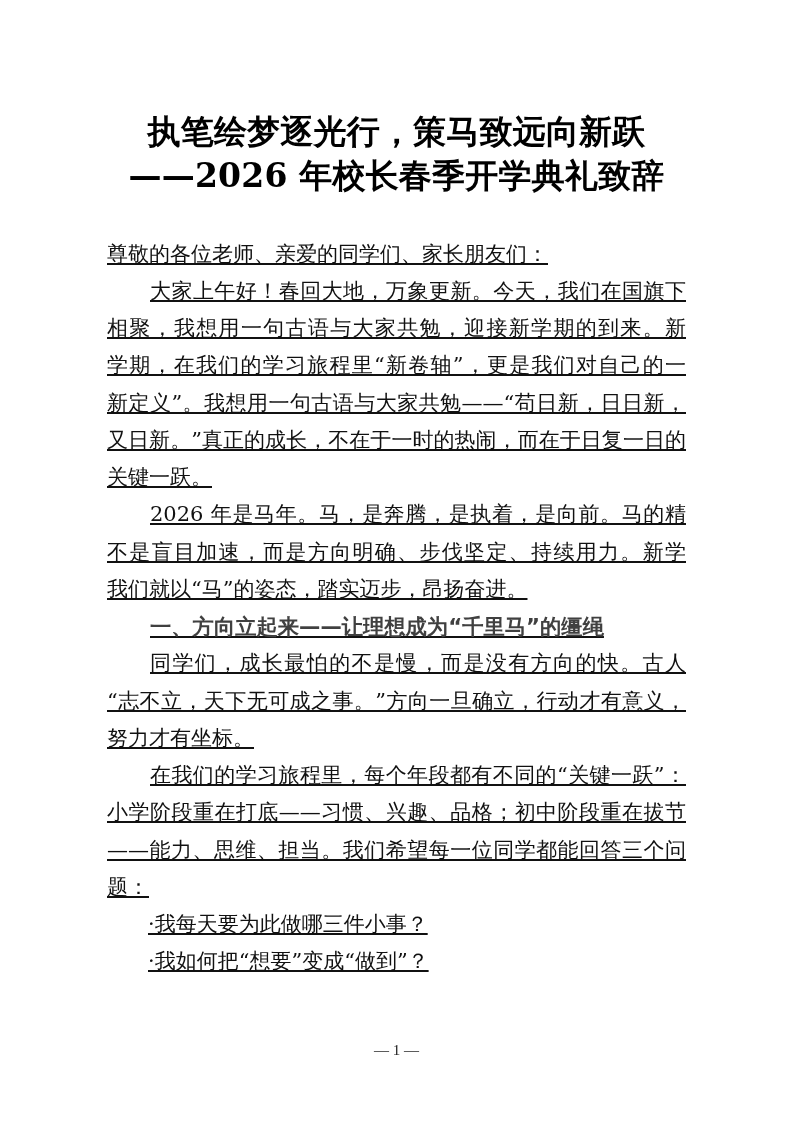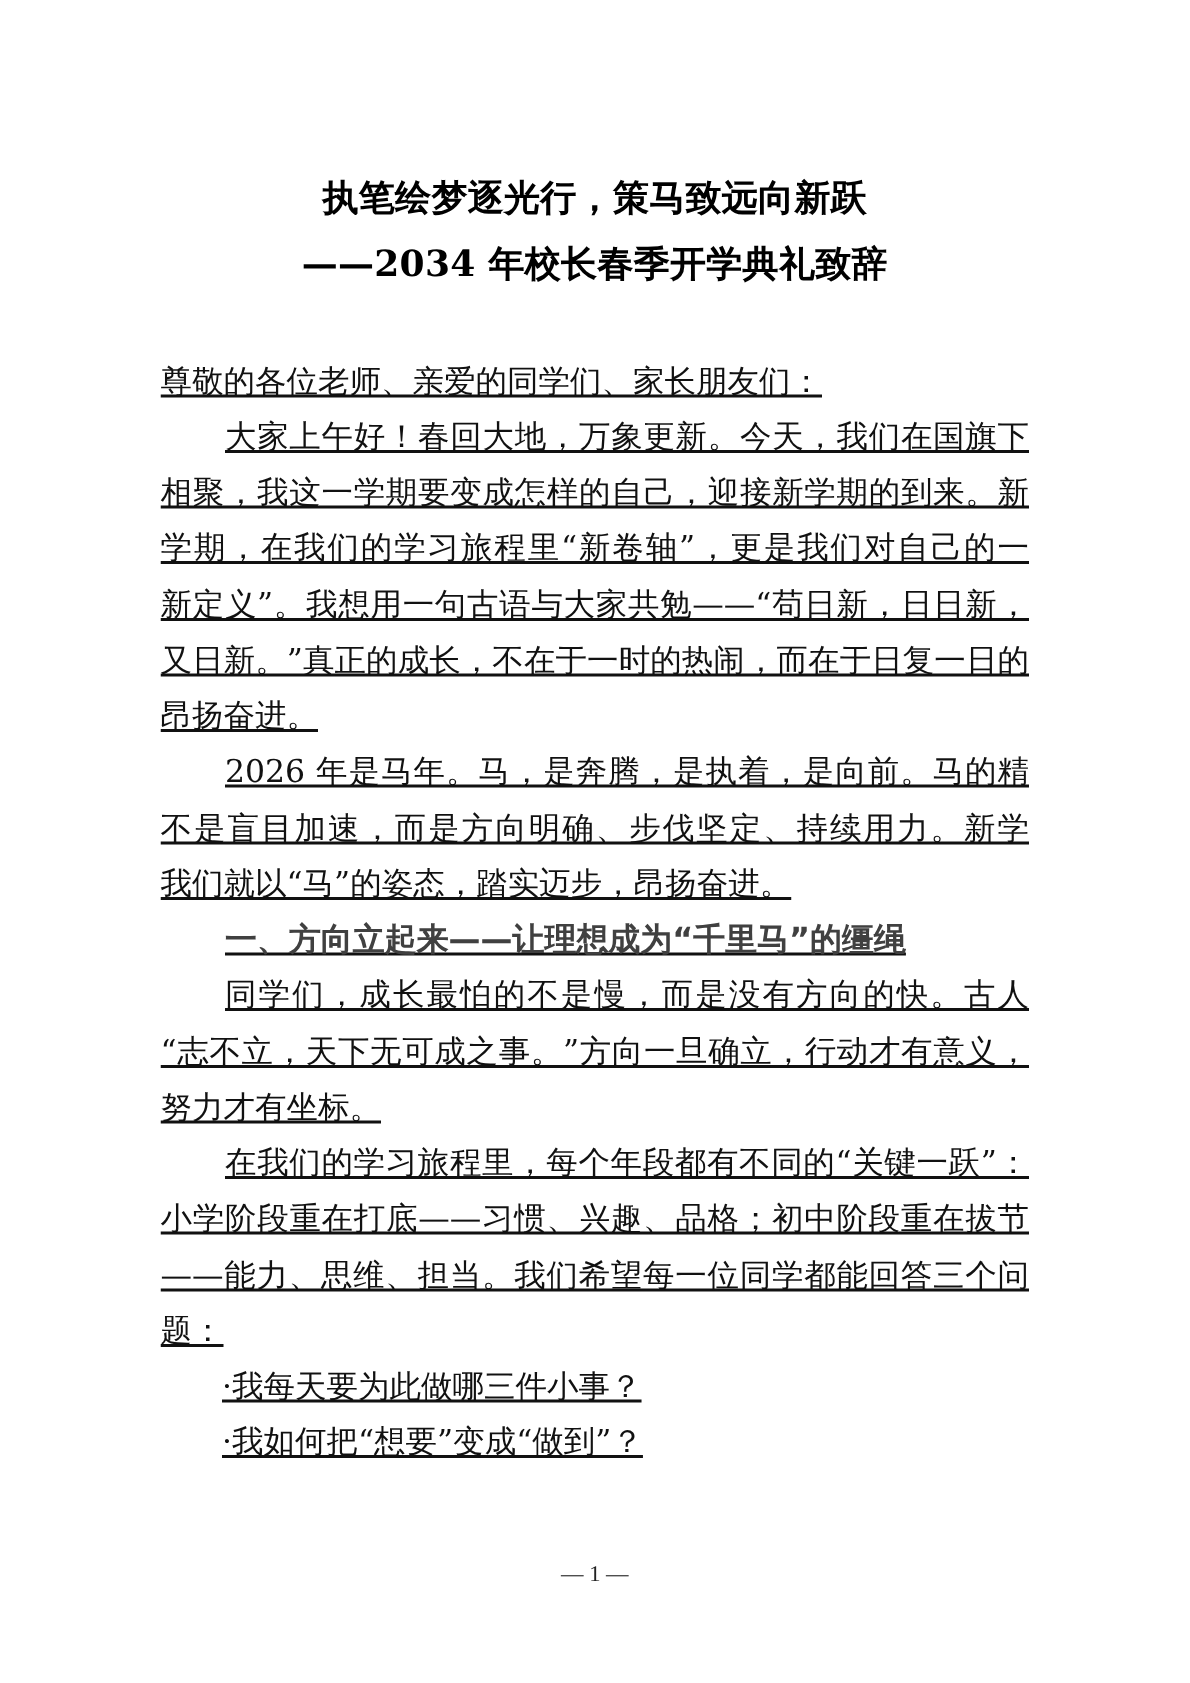--- a/index.html
+++ b/index.html
@@ -16,21 +16,21 @@
       color: #000000;
     }
     .title {
       position: absolute;
       top: 110px;
       left: 0;
       width: 793px;
       text-align: center;
       font-family: "DejaVu Serif", "Liberation Serif", serif;
       font-weight: bold;
-      font-size: 24px;
+      font-size: 33px;
       line-height: 44px;
       letter-spacing: 0.2px;
     }
     .title-line {
       display: block;
       white-space: nowrap;
     }
     .body {
       position: absolute;
       left: 107px;
@@ -78,33 +78,33 @@
       white-space: pre;
     }
   </style>
 </head>
 <body>
 
 <div class="page">
 
   <div class="title">
     <span class="title-line">执笔绘梦逐光行，策马致远向新跃</span>
-    <span class="title-line">——2034 年校长春季开学典礼致辞</span>
+    <span class="title-line">——2026 年校长春季开学典礼致辞</span>
   </div>
 
   <div class="body">
     <div class="line">尊敬的各位老师、亲爱的同学们、家长朋友们：</div>
 
     <div>
       <div class="line full indent">大家上午好！春回大地，万象更新。今天，我们在国旗下</div>
-      <div class="line full">相聚，我这一学期要变成怎样的自己，迎接新学期的到来。新</div>
+      <div class="line full">相聚，我想用一句古语与大家共勉，迎接新学期的到来。新</div>
       <div class="line full">学期，在我们的学习旅程里“新卷轴”，更是我们对自己的一次“重</div>
       <div class="line full">新定义”。我想用一句古语与大家共勉——“苟日新，日日新，</div>
       <div class="line full">又日新。”真正的成长，不在于一时的热闹，而在于日复一日的</div>
-      <div class="line">昂扬奋进。</div>
+      <div class="line">关键一跃。</div>
     </div>
 
     <div>
       <div class="line full indent">2026 年是马年。马，是奔腾，是执着，是向前。马的精神，</div>
       <div class="line full">不是盲目加速，而是方向明确、步伐坚定、持续用力。新学期，</div>
       <div class="line">我们就以“马”的姿态，踏实迈步，昂扬奋进。</div>
     </div>
 
     <div class="line indent heading">一、方向立起来——让理想成为“千里马”的缰绳</div>
 

